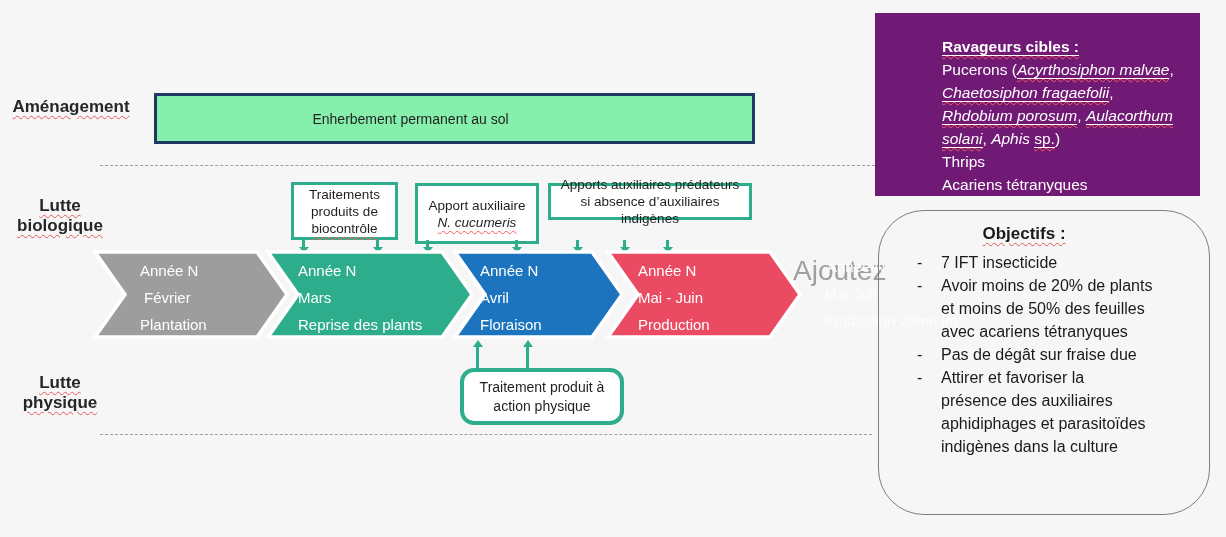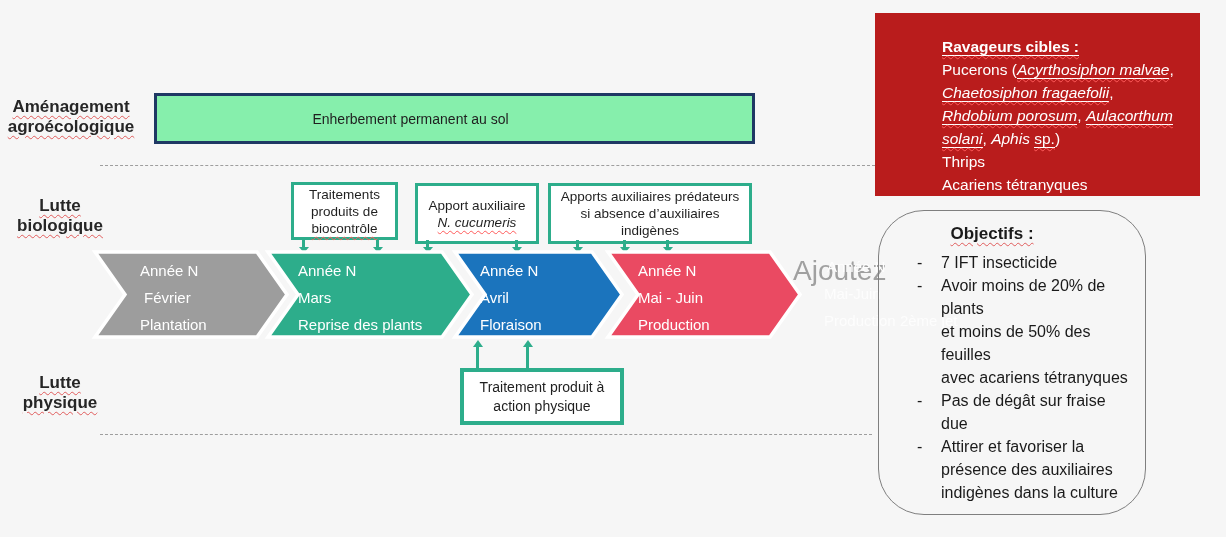--- a/index.html
+++ b/index.html
@@ -11,63 +11,62 @@
 
   
   .enherb{position:absolute;left:154px;top:93px;width:601px;height:51px;border:3px solid #1f3864;background:#86efac;
           display:flex;align-items:center;justify-content:center;box-sizing:border-box;font-size:14px;color:#1f1f1f;padding-right:88px;}
 
   .dash{position:absolute;border-top:1px dashed #9e9e9e;height:0;}
 
   
   .callout{position:absolute;background:#ffffff;border:3px solid #2dad8b;box-sizing:border-box;color:#1f1f1f;
            font-size:13.5px;line-height:17px;text-align:center;display:flex;align-items:center;justify-content:center;padding:2px 4px;}
-  .callout.thick{border-width:4px;font-size:14px;line-height:19px;}
+  .callout.thick{border-width:4px;font-size:14px;line-height:19px;border-radius:14px;}
 
   
   .ar{position:absolute;width:3px;background:#2dad8b;}
   .ar-down{top:240px;height:7px;}
   .ar-down::after{content:'';position:absolute;top:100%;left:50%;transform:translateX(-50%);
                   border:5px solid transparent;border-top:6px solid #2dad8b;border-bottom:0;}
   .ar-up{top:347px;height:21px;}
   .ar-up::before{content:'';position:absolute;bottom:100%;left:50%;transform:translateX(-50%);
                  border:5px solid transparent;border-bottom:7px solid #2dad8b;border-top:0;}
 
   
   .timeline{position:absolute;left:0;top:248px;}
   .timeline text{fill:#ffffff;font-size:15px;font-family:"Liberation Sans",sans-serif;}
 
   
   .ghost{position:absolute;left:793px;top:255px;width:210px;height:85px;z-index:1;}
   .ghost .ph{position:absolute;left:0;top:0;font-size:28px;color:#a0a0a0;}
   .ghost .gl{position:absolute;font-size:15px;color:#fdfdfd;white-space:nowrap;}
 
   
-  .pests{position:absolute;left:875px;top:13px;width:325px;height:183px;background:#b91c1c;color:#ffffff;
+  .pests{position:absolute;left:875px;top:13px;width:325px;height:183px;background:#701a75;color:#ffffff;
          box-sizing:border-box;padding:22px 6px 0 67px;font-size:15.5px;line-height:23px;z-index:4;}
   .pests .line{white-space:nowrap;}
   .seg.i{font-style:italic;}
   .seg.u{border-bottom:1px solid currentColor;}
   .seg.b{font-weight:bold;}
   .seg.rsq{text-decoration:underline wavy #ff5a5a;text-decoration-thickness:1px;text-underline-offset:3px;}
 
   
-  .objectives{position:absolute;left:878px;top:210px;width:268px;height:305px;border:1.5px solid #7f7f7f;border-radius:46px;
+  .objectives{position:absolute;left:878px;top:210px;width:332px;height:305px;border:1.5px solid #7f7f7f;border-radius:46px;
               box-sizing:border-box;background:transparent;z-index:3;color:#1a1a1a;padding-top:13px;}
   .objectives .title{text-align:center;font-weight:bold;font-size:17px;margin-bottom:7px;margin-right:40px;}
   .objectives ul{list-style:none;margin:0;padding:0 12px 0 38px;}
   .objectives li{display:flex;font-size:16px;line-height:23px;}
   .objectives li .tick{width:24px;flex:none;}
 </style>
 </head>
 <body>
 
 <div class="rowlabel" style="left:0;top:97px;width:142px;">
   <div><span class="sq">Aménagement</span></div>
-  <div><span class="sq">agroécologique</span></div>
 </div>
 <div class="rowlabel" style="left:0;top:196px;width:120px;">
   <div><span class="sq">Lutte</span></div>
   <div><span class="sq">biologique</span></div>
 </div>
 <div class="rowlabel" style="left:0;top:373px;width:120px;">
   <div><span class="sq">Lutte</span></div>
   <div><span class="sq">physique</span></div>
 </div>
 
@@ -77,21 +76,21 @@
 
 <div class="dash" style="left:100px;top:165px;width:775px;"></div>
 <div class="dash" style="left:100px;top:434px;width:772px;"></div>
 
 <div class="callout" style="left:291px;top:182px;width:107px;height:58px;">
   <span><span class="seg">Traitements produits de </span><span class="seg rsq">biocontrôle</span></span>
 </div>
 <div class="callout" style="left:415px;top:183px;width:124px;height:61px;">
   <span><span class="seg">Apport auxiliaire </span><span class="seg i rsq">N. cucumeris</span></span>
 </div>
-<div class="callout" style="left:548px;top:183px;width:204px;height:61px;">
+<div class="callout" style="left:548px;top:183px;width:204px;height:37px;">
   <span><span class="seg">Apports auxiliaires prédateurs si absence d’auxiliaires indigènes</span></span>
 </div>
 
 <div class="ar ar-down" style="left:302px;"></div>
 <div class="ar ar-down" style="left:376px;"></div>
 <div class="ar ar-down" style="left:426px;"></div>
 <div class="ar ar-down" style="left:515px;"></div>
 <div class="ar ar-down" style="left:576px;"></div>
 <div class="ar ar-down" style="left:623px;"></div>
 <div class="ar ar-down" style="left:666px;"></div>
@@ -163,17 +162,18 @@
       <span class="tick">-</span>
       <div>
         <div>Pas de dégât sur fraise due</div>
       </div>
     </li>
     <li>
       <span class="tick">-</span>
       <div>
         <div>Attirer et favoriser la</div>
         <div>présence des auxiliaires</div>
+        <div>aphidiphages et parasitoïdes</div>
         <div>indigènes dans la culture</div>
       </div>
     </li>
   </ul>
 </div>
 
 </body></html>

